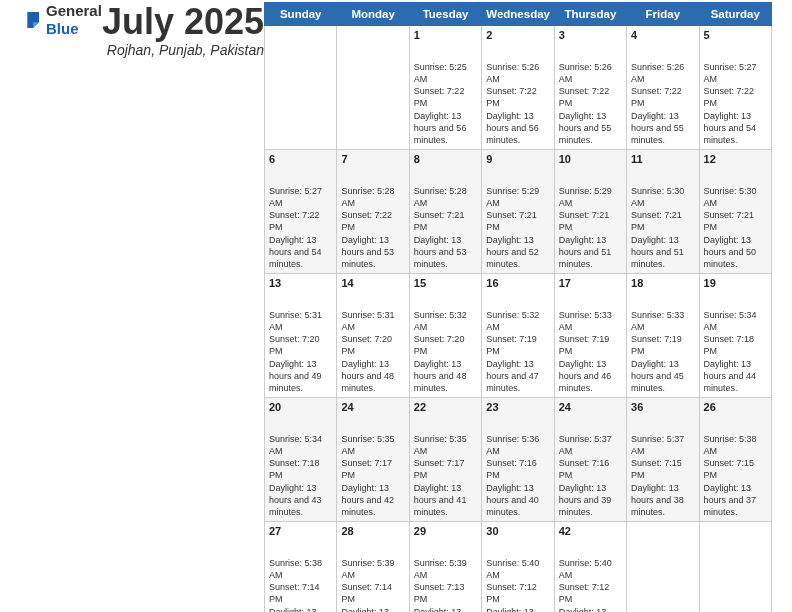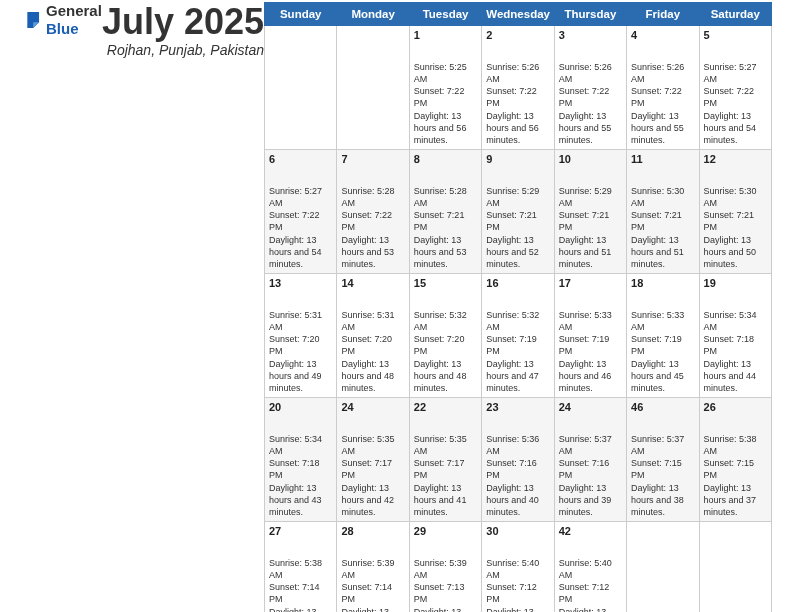--- a/index.html
+++ b/index.html
@@ -282,21 +282,21 @@
           Sunrise: 5:36 AM<br>Sunset: 7:16 PM<br>Daylight: 13 hours and 40 minutes.
         </div>
           </td>
           <td>
             <span class="day-number">24</span>
         <div class="day-detail">
           Sunrise: 5:37 AM<br>Sunset: 7:16 PM<br>Daylight: 13 hours and 39 minutes.
         </div>
           </td>
           <td>
-            <span class="day-number">46</span>
+            <span class="day-number">36</span>
         <div class="day-detail">
           Sunrise: 5:37 AM<br>Sunset: 7:15 PM<br>Daylight: 13 hours and 38 minutes.
         </div>
           </td>
           <td>
             <span class="day-number">26</span>
         <div class="day-detail">
           Sunrise: 5:38 AM<br>Sunset: 7:15 PM<br>Daylight: 13 hours and 37 minutes.
         </div>
           </td>

